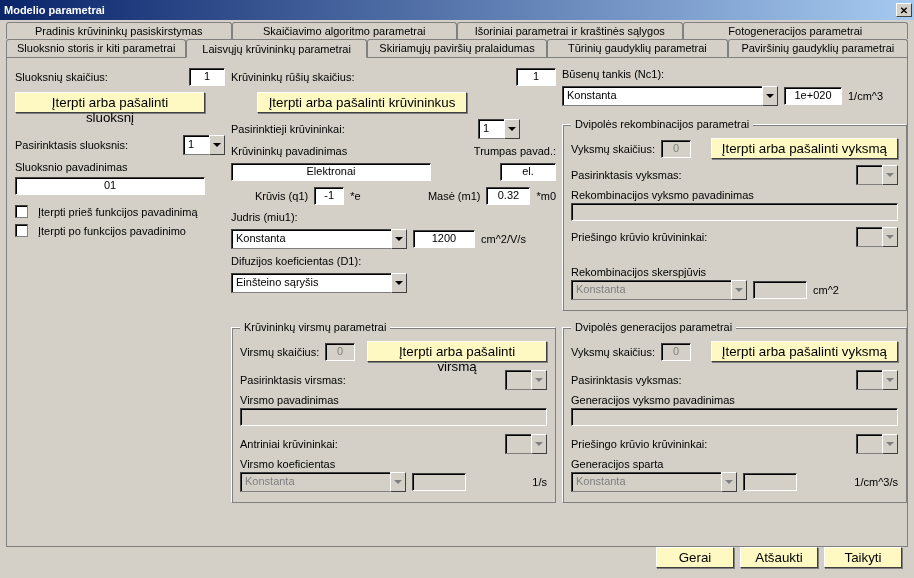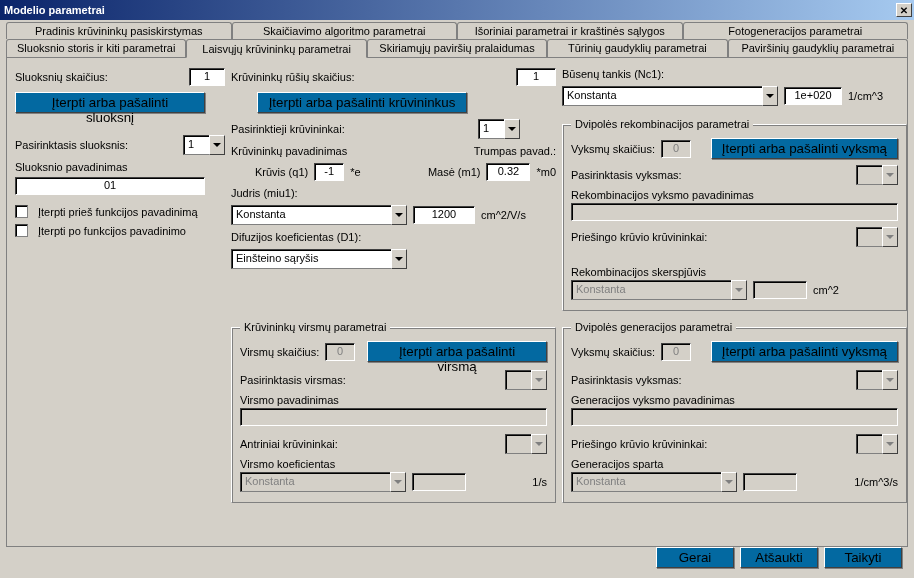--- a/index.html
+++ b/index.html
@@ -9,21 +9,21 @@
 .close-btn { width: 16px; height: 14px; background: #d4d0c8; border: 1px solid #fff; border-right-color:#404040; border-bottom-color:#404040; display:flex; align-items:center; justify-content:center; color:#000; font-family: Arial; font-size:10px; font-weight:bold; cursor:pointer; }
 .content { padding: 2px 6px 6px 6px; }
 .tabs-row { display:flex; }
 .tab { border:1px solid #808080; border-bottom:none; background:#d4d0c8; padding:2px 8px; margin-right:0px; border-top-left-radius:3px; border-top-right-radius:3px; cursor:pointer; position:relative; }
 .tab.active { background:#d4d0c8; z-index:2; border-bottom:1px solid #d4d0c8; margin-bottom:-1px; padding-top:3px; }
 .tab-panel { border:1px solid #808080; background:#d4d0c8; padding:10px 8px 12px 8px; height:490px; position:relative; }
 .row { display:flex; align-items:center; gap:6px; }
 .label { white-space:nowrap; }
 .input { background:#fff; border:1px solid #808080; border-top-color:#404040; border-left-color:#404040; border-right-color:#fff; border-bottom-color:#fff; padding:1px 3px; height:18px; box-shadow: inset 1px 1px 0 #000; text-align:center; }
 .input.dis { background:#d4d0c8; color:#808080; }
-.btn { background:#0369a1; border:1px solid #fff; border-right-color:#404040; border-bottom-color:#404040; box-shadow: 1px 1px 0 #808080; padding:2px 10px; cursor:pointer; height:21px; }
+.btn { background:#fef9c3; border:1px solid #fff; border-right-color:#404040; border-bottom-color:#404040; box-shadow: 1px 1px 0 #808080; padding:2px 10px; cursor:pointer; height:21px; }
 .select { display:inline-flex; align-items:stretch; height:20px; }
 .select .sv { background:#fff; border:1px solid #808080; border-top-color:#404040; border-left-color:#404040; border-right:none; padding:2px 4px; box-shadow: inset 1px 1px 0 #000; min-width:20px; text-align:left; }
 .select .sv.dis { background:#d4d0c8; color:#808080; }
 .select .sb { width:16px; background:#d4d0c8; border:1px solid #fff; border-right-color:#404040; border-bottom-color:#404040; display:flex; align-items:center; justify-content:center; cursor:pointer; }
 .select .sb .tri { width:0; height:0; border-left:4px solid transparent; border-right:4px solid transparent; border-top:4px solid #000; }
 .select .sb.dis .tri { border-top-color:#808080; }
 .checkbox { width:13px; height:13px; background:#fff; border:1px solid #808080; border-top-color:#404040; border-left-color:#404040; box-shadow: inset 1px 1px 0 #000; display:inline-block; margin-right:4px; vertical-align:middle; }
 fieldset { border:1px solid #808080; border-top-color:#fff; border-left-color:#fff; box-shadow: inset 1px 1px 0 #808080; padding:8px 8px 10px 8px; margin-top:6px; }
 legend { padding:0 4px; background:#d4d0c8; }
 .grid { display:grid; grid-template-columns: 210px 325px 345px; gap: 4px 6px; }
@@ -109,20 +109,25 @@
                 <div class="tri"></div>
               </div>
           </div>
           <span style="flex:0 0 30px"></span>
         </div>
         <div class="row">
           <span class="label" style="flex:1">Krūvininkų pavadinimas</span>
           <span class="label">Trumpas pavad.:</span>
         </div>
         <div class="row">
+          <div class="input" style="width:200px">Elektronai</div>
+          <span style="flex:1"></span>
+          <div class="input" style="width:56px">el.</div>
+        </div>
+        <div class="row">
           <span style="flex:0 0 18px"></span>
           <span class="label">Krūvis (q1)</span>
           <div class="input" style="width:30px">-1</div>
           <span class="unit">*e</span>
           <span style="flex:1"></span>
           <span class="label">Masė (m1)</span>
           <div class="input" style="width:44px">0.32</div>
           <span class="unit">*m0</span>
         </div>
         <div class="label">Judris (miu1):</div>

